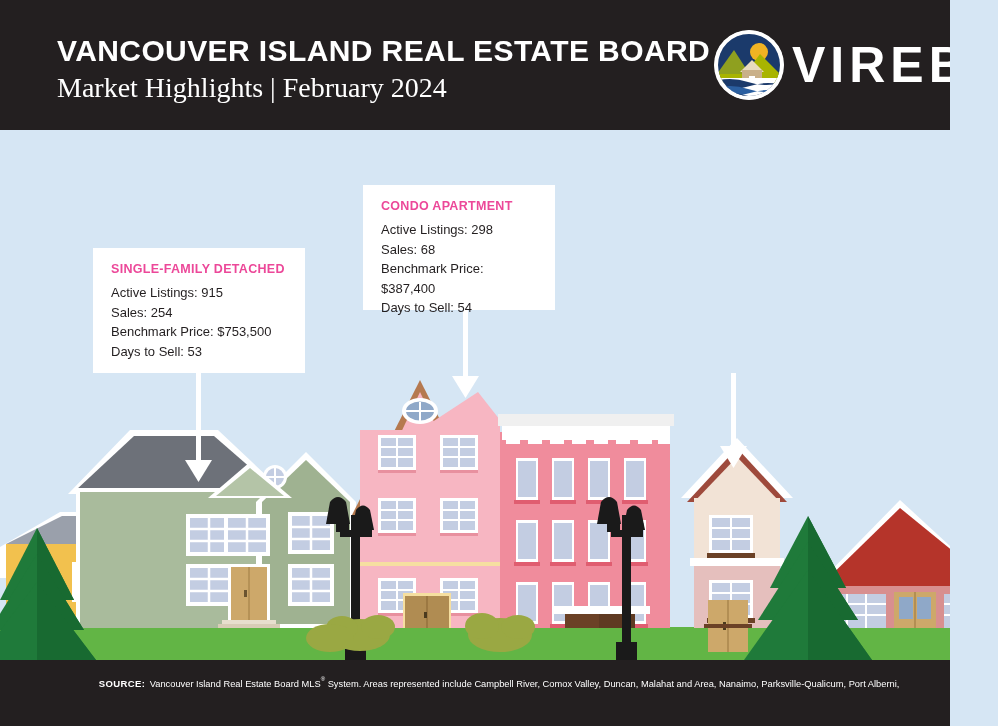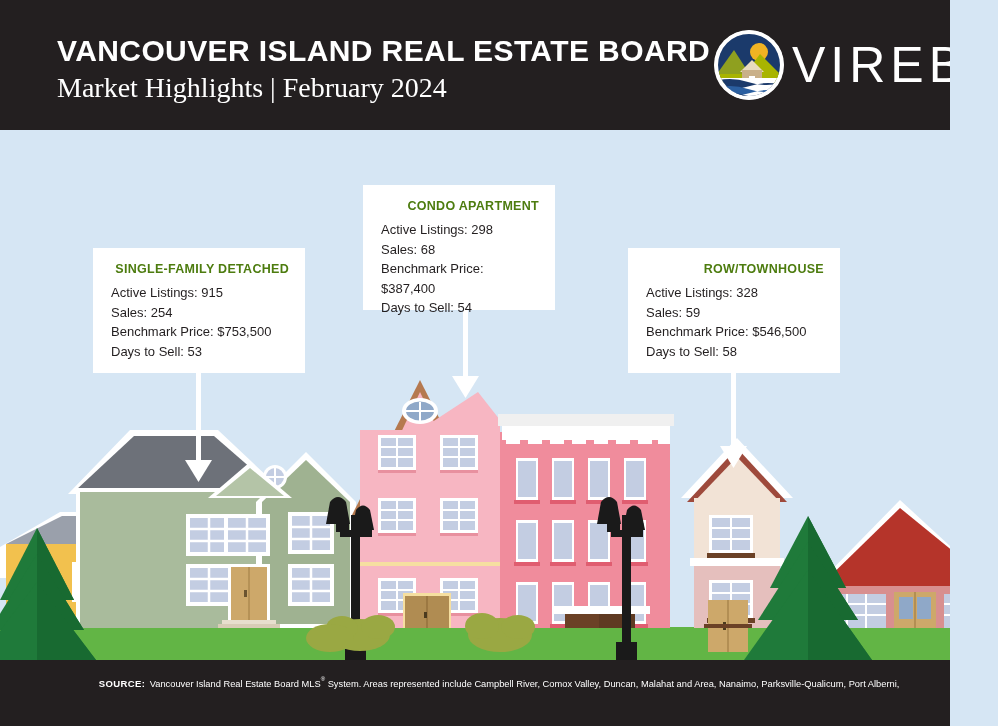--- a/index.html
+++ b/index.html
@@ -29,33 +29,33 @@
   }
   .hdr-sub .bar { padding:0 7px; }
   .logo-wrap {
     position:absolute; left:712px; top:28px;
     width:262px; height:76px;
   }
   .logo-mark { position:absolute; left:0; top:0; width:74px; height:74px; }
   .logo-text {
     position:absolute; left:80px; top:8px;
     font-size:50px; color:#ffffff; letter-spacing:5px;
-    font-weight:400; font-family:"Liberation Sans", sans-serif;
+    font-weight:700; font-family:"Liberation Sans", sans-serif;
   }
 
   
   .sky { position:absolute; left:0; top:130px; width:998px; height:530px; background:#d6e6f4; }
   .scene { position:absolute; left:0; top:130px; width:998px; height:530px; }
 
   
   .infobox {
     position:absolute; background:#ffffff;
     padding:14px 16px 14px 18px;
   }
-  .ib-title { font-size:12.5px; font-weight:bold; color:#4d7c0f; letter-spacing:0.3px; margin-bottom:7px;text-align:right; }
+  .ib-title { font-size:12.5px; font-weight:bold; color:#ec4899; letter-spacing:0.3px; margin-bottom:7px; }
   .ib-line  { font-size:13px; color:#231f20; line-height:19.5px; }
 
   #box-sfd  { left:93px;  top:248px; width:212px; height:125px; }
   #box-cond { left:363px; top:185px; width:192px; height:125px; }
   #box-row  { left:628px; top:248px; width:212px; height:125px; }
 
   
   .footer {
     position:absolute; left:0; top:660px; width:998px; height:66px;
     background:#231f20;
@@ -440,27 +440,20 @@
   </div>
 
   <div class="infobox" id="box-cond">
     <div class="ib-title">CONDO APARTMENT</div>
     <div class="ib-line">Active Listings: 298</div>
     <div class="ib-line">Sales: 68</div>
     <div class="ib-line">Benchmark Price: $387,400</div>
     <div class="ib-line">Days to Sell: 54</div>
   </div>
 
-  <div class="infobox" id="box-row">
-    <div class="ib-title">ROW/TOWNHOUSE</div>
-    <div class="ib-line">Active Listings: 328</div>
-    <div class="ib-line">Sales: 59</div>
-    <div class="ib-line">Benchmark Price: $546,500</div>
-    <div class="ib-line">Days to Sell: 58</div>
-  </div>
 
   <div class="footer">
     <div class="src-row">
       <span class="src-label">SOURCE:</span>
       <span class="src-l1">Vancouver Island Real Estate Board MLS</span><sup>®</sup><span class="src-l1"> System. Areas represented include Campbell River, Comox Valley, Duncan, Malahat and Area, Nanaimo, Parksville-Qualicum, Port Alberni,</span>
     </div>
   </div>
 
 </div>
 

